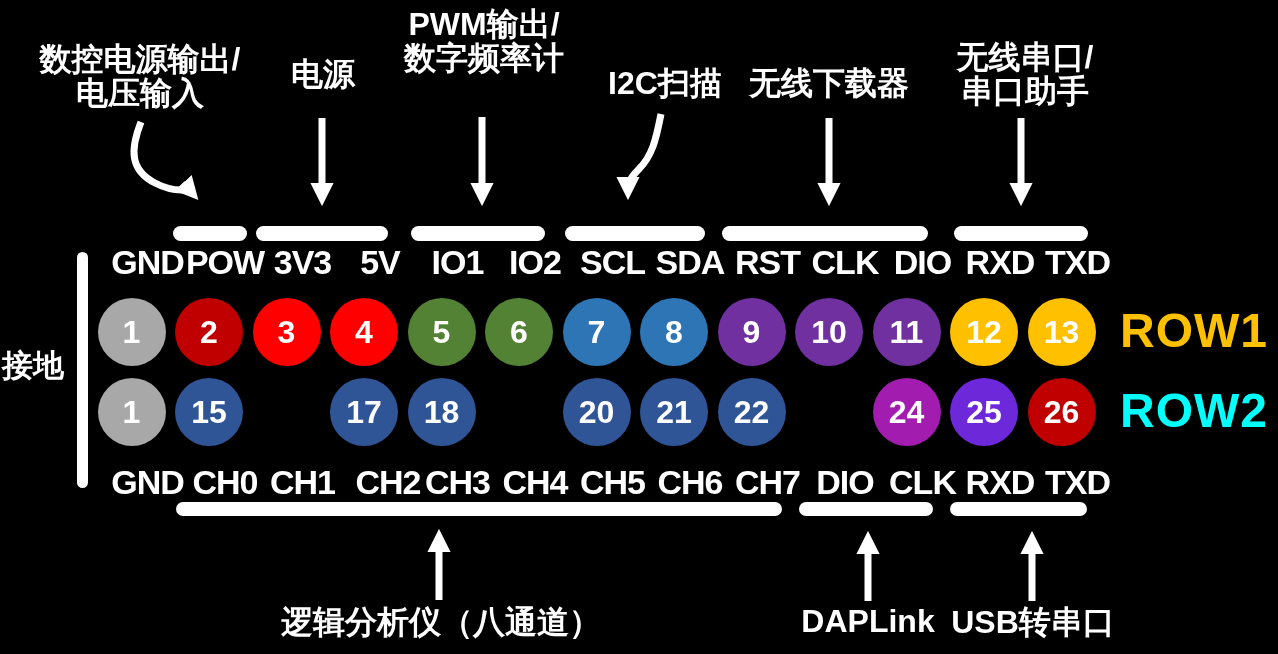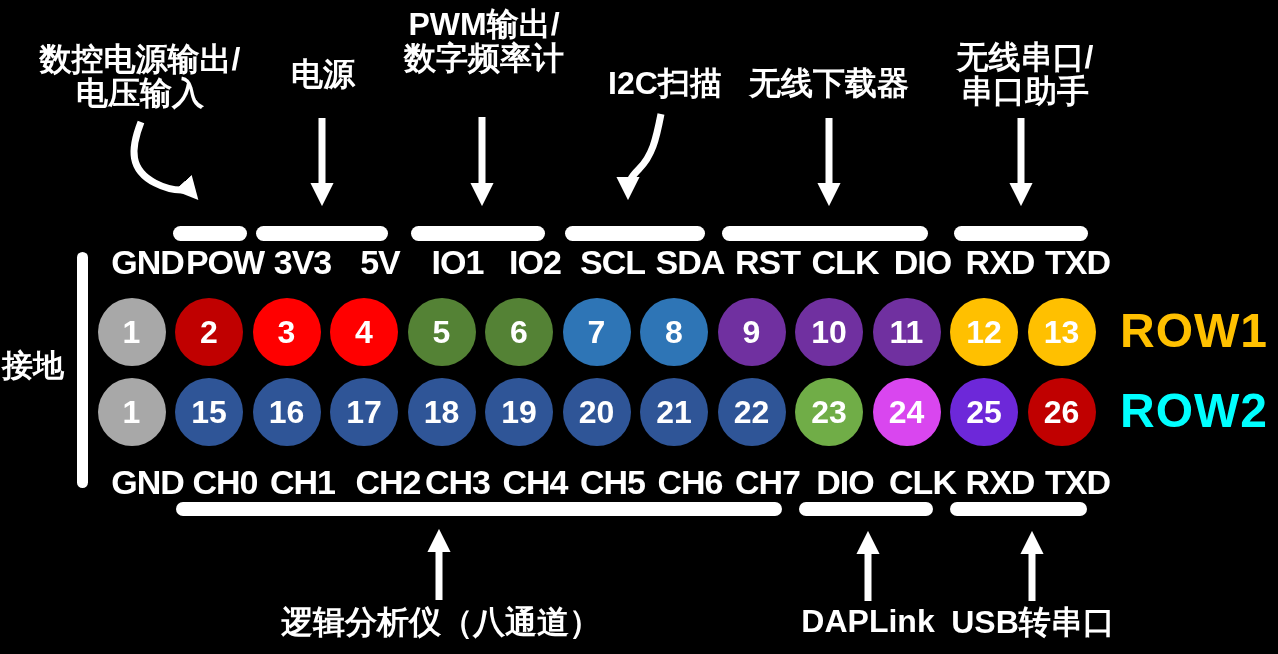--- a/index.html
+++ b/index.html
@@ -68,29 +68,26 @@
     <div class="pin-label" style="left: 596.5px; top: 243px;">SCL</div>
     <div class="pin-label" style="left: 674px; top: 243px;">SDA</div>
     <div class="pin-label" style="left: 751.5px; top: 243px;">RST</div>
     <div class="pin-label" style="left: 829px; top: 243px;">CLK</div>
     <div class="pin-label" style="left: 906.5px; top: 243px;">DIO</div>
     <div class="pin-label" style="left: 984px; top: 243px;">RXD</div>
     <div class="pin-label" style="left: 1061.5px; top: 243px;">TXD</div>
     <div class="row-tag" style="left: 1120px; top: 306px; color: rgb(255, 192, 0);">ROW1</div>
     <div class="pin" style="left: 97.5px; top: 378px; background: rgb(168, 168, 168);">1</div>
     <div class="pin" style="left: 175px; top: 378px; background: rgb(47, 85, 151);">15</div>
-    <div class="pin" style="left: 252.5px; top: 378px; background: rgb(47, 85, 151);">16</div>
     <div class="pin" style="left: 330px; top: 378px; background: rgb(47, 85, 151);">17</div>
     <div class="pin" style="left: 407.5px; top: 378px; background: rgb(47, 85, 151);">18</div>
-    <div class="pin" style="left: 485px; top: 378px; background: rgb(47, 85, 151);">19</div>
     <div class="pin" style="left: 562.5px; top: 378px; background: rgb(47, 85, 151);">20</div>
     <div class="pin" style="left: 640px; top: 378px; background: rgb(47, 85, 151);">21</div>
     <div class="pin" style="left: 717.5px; top: 378px; background: rgb(47, 85, 151);">22</div>
-    <div class="pin" style="left: 795px; top: 378px; background: rgb(112, 173, 71);">23</div>
-    <div class="pin" style="left: 872.5px; top: 378px; background: #d946ef; text-align: right;">24</div>
+    <div class="pin" style="left: 872.5px; top: 378px; background: #a21caf; text-align: right;">24</div>
     <div class="pin" style="left: 950px; top: 378px; background: #6d28d9;">25</div>
     <div class="pin" style="left: 1027.5px; top: 378px; background: rgb(192, 0, 0);">26</div>
     <div class="pin-label" style="left: 131.5px; top: 463px;">GND</div>
     <div class="pin-label" style="left: 209px; top: 463px;">CH0</div>
     <div class="pin-label" style="left: 286.5px; top: 463px;">CH1</div>
     <div class="pin-label" style="left: 372px; top: 463px;">CH2</div>
     <div class="pin-label" style="left: 441.5px; top: 463px;">CH3</div>
     <div class="pin-label" style="left: 519px; top: 463px;">CH4</div>
     <div class="pin-label" style="left: 596.5px; top: 463px;">CH5</div>
     <div class="pin-label" style="left: 674px; top: 463px;">CH6</div>

